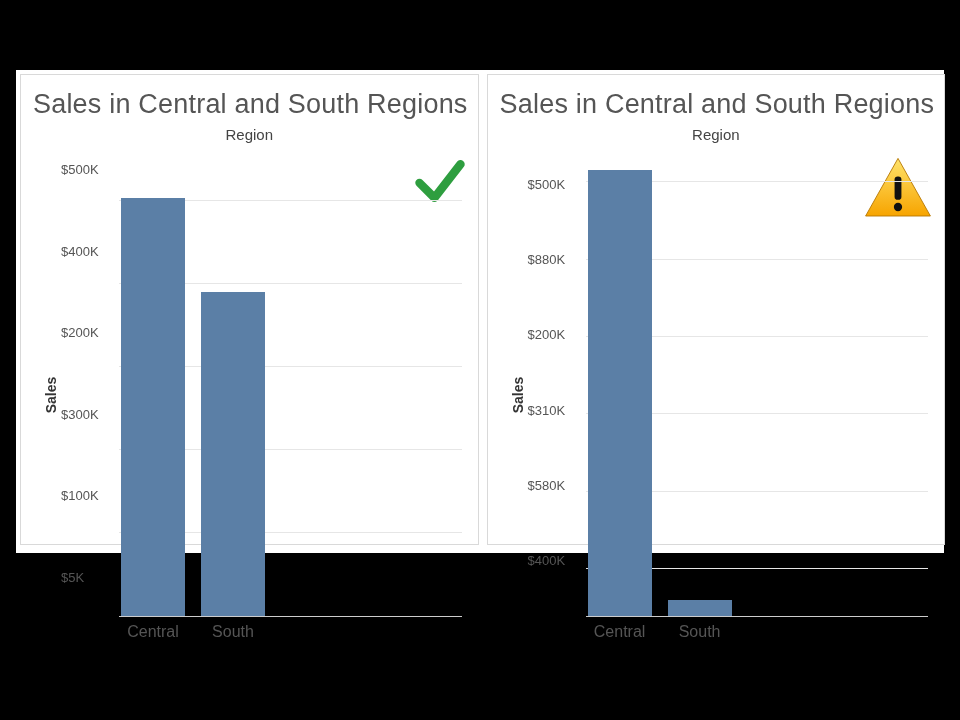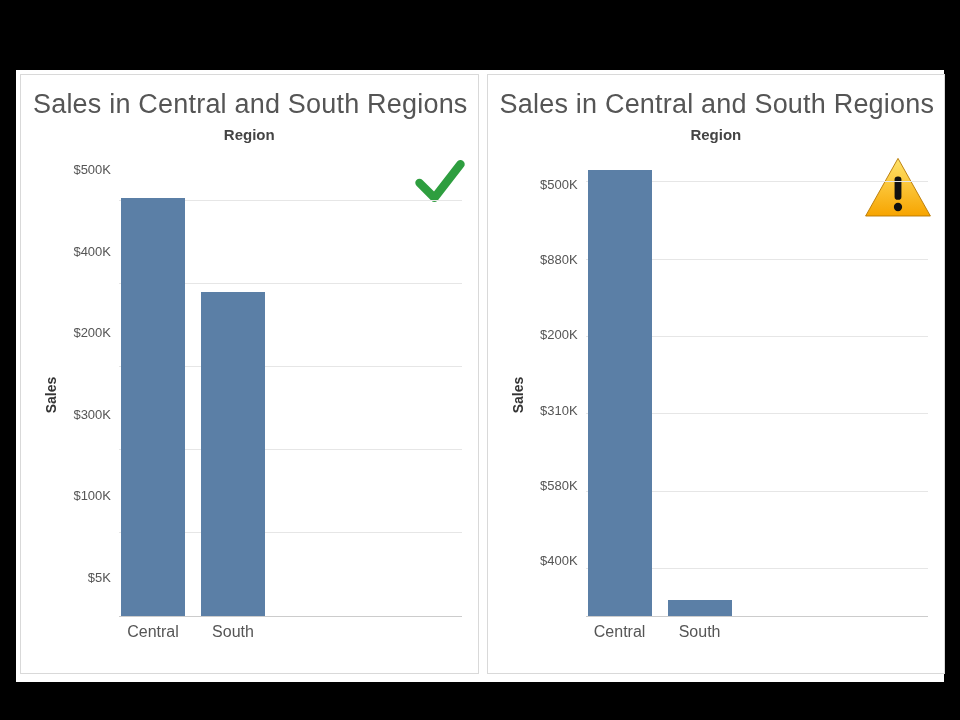--- a/index.html
+++ b/index.html
@@ -9,21 +9,21 @@
     height: 720px;
     background: #000;
     font-family: "Segoe UI Light", "Segoe UI", "Helvetica Neue", Arial, sans-serif;
     color: #333;
   }
   .stage {
     position: absolute;
     left: 16px;
     top: 70px;
     width: 928px;
-    height: 612px;
+    height: 483px;
     background: #fff;
     display: flex;
     gap: 8px;
     padding: 4px 4px 8px 4px;
     box-sizing: border-box;
   }
   .panel {
     flex: 1 1 0;
     border: 1px solid #d9d9d9;
     position: relative;
@@ -36,21 +36,21 @@
     font-weight: 300;
     color: #555;
     letter-spacing: .2px;
     margin: 4px 0 2px 2px;
     white-space: nowrap;
   }
   .subhead {
     text-align: center;
     font-size: 15px;
     color: #444;
-    font-weight: 700;
+    font-weight: 400;
     margin: 6px 0 2px 0;
   }
   .chart-wrap {
     position: relative;
     height: 500px;
   }
   .yaxis-title {
     position: absolute;
     left: 2px;
     top: 50%;
@@ -67,21 +67,21 @@
     top: 0;
     bottom: 28px;
     width: 50px;
   }
   .y-tick {
     position: absolute;
     right: 0;
     font-size: 13px;
     color: #555;
     transform: translateY(-50%);
-    text-align: right;
+    text-align: left;
     width: 50px;
     white-space: nowrap;
   }
   .plot {
     position: absolute;
     left: 88px;
     right: 6px;
     top: 14px;
     bottom: 28px;
     border-bottom: 1px solid #ccc;

